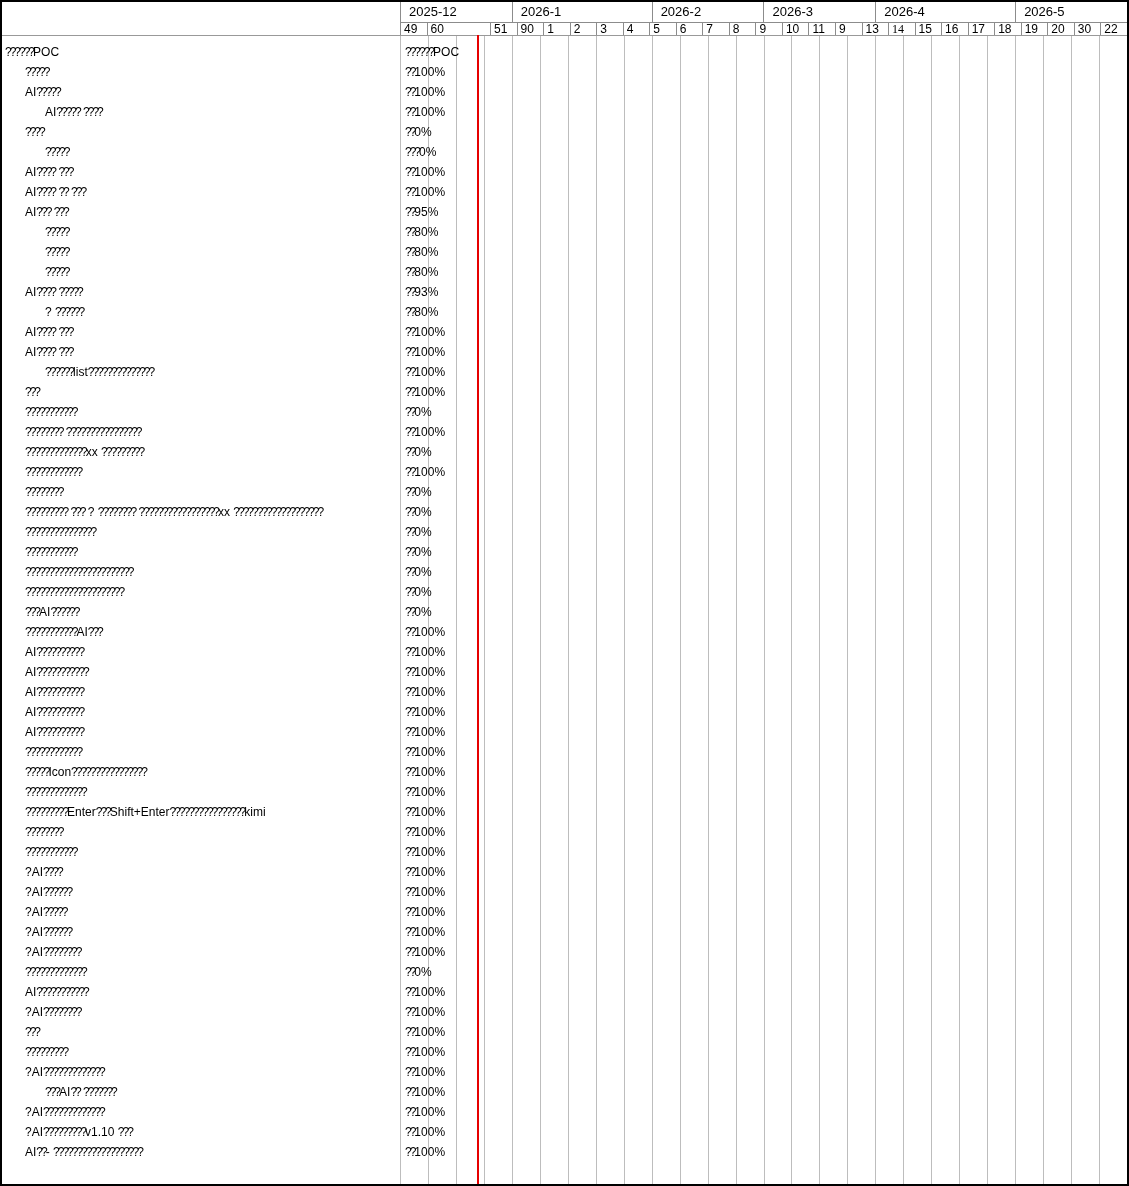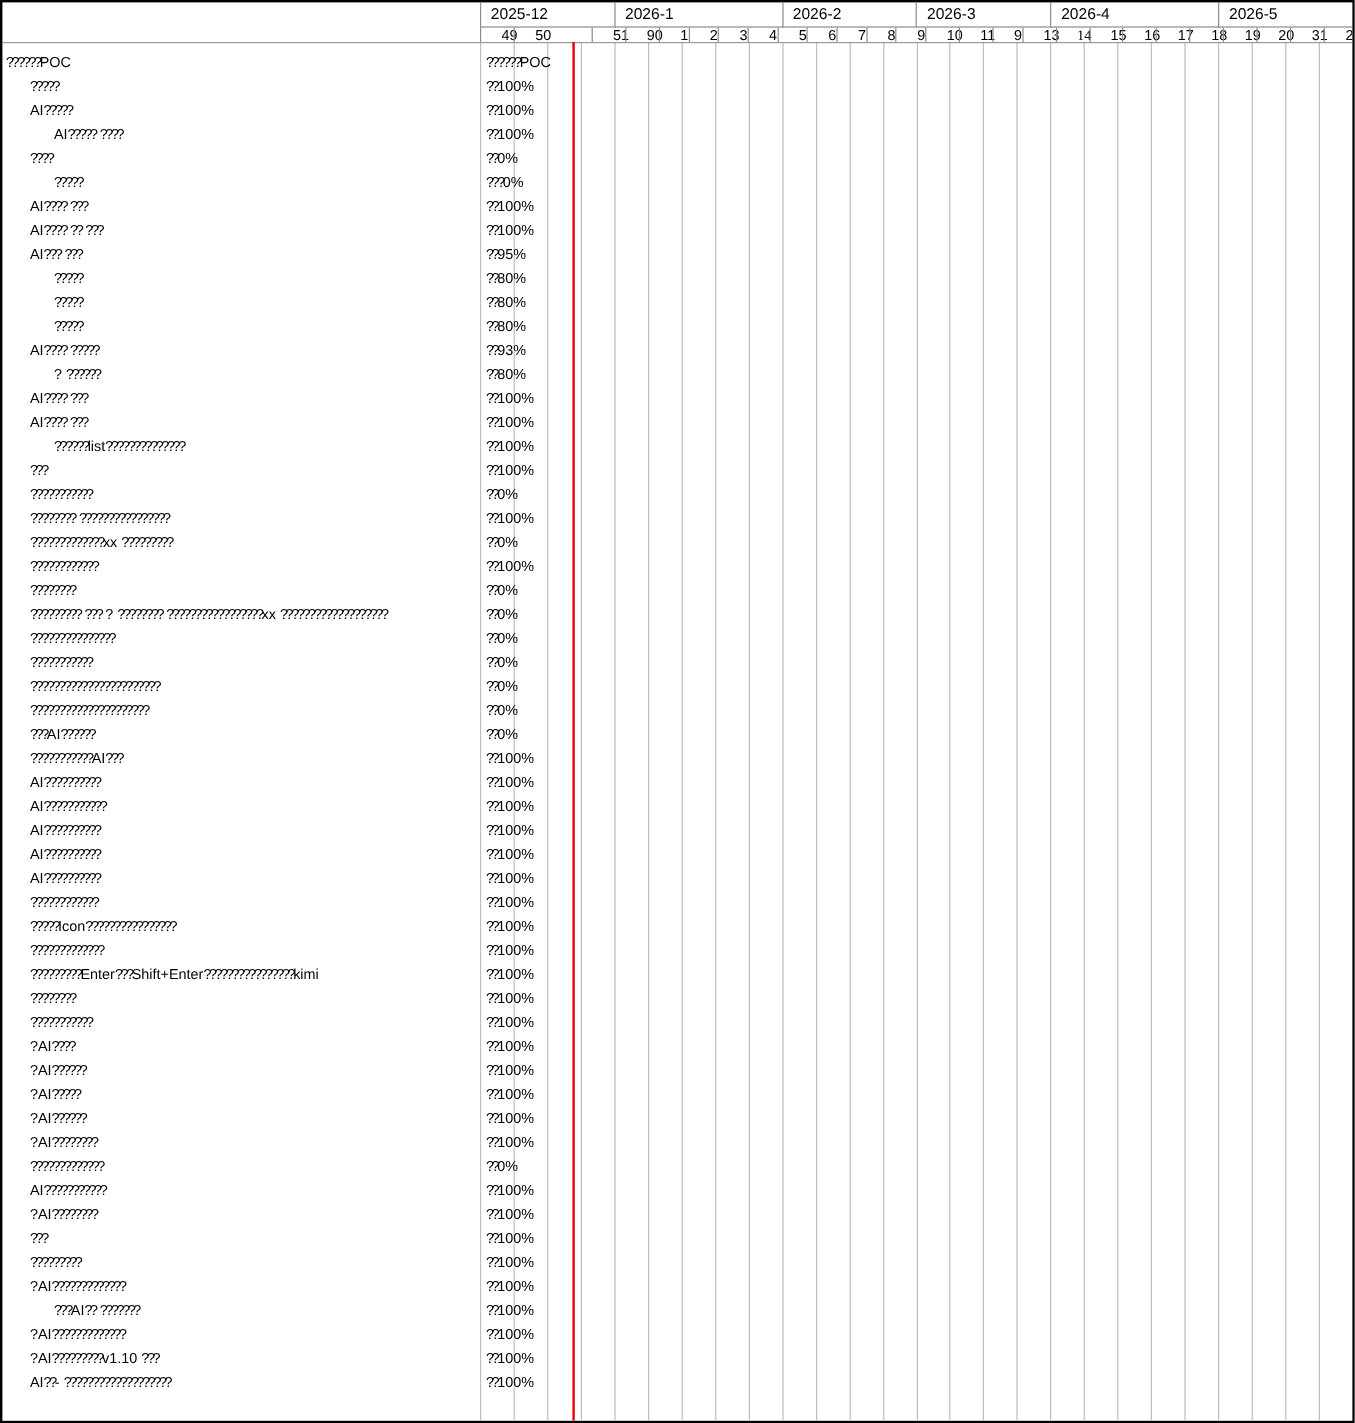--- a/index.html
+++ b/index.html
@@ -17,21 +17,21 @@
   .month{
     box-sizing:border-box;height:21px;
     border-left:1px solid #8c8c8c;border-bottom:1px solid #8c8c8c;
     font-size:13px;line-height:19px;padding-left:8px;
     white-space:nowrap;overflow:hidden;
   }
   .weeks-row{position:absolute;top:21px;left:398px;right:0;height:12px;display:flex;}
   .week{
     box-sizing:border-box;height:12px;
     border-left:1px solid #8c8c8c;
-    font-size:12px;line-height:12px;padding-left:17px;
+    font-size:12px;line-height:12px;padding-left:3px;
     white-space:nowrap;overflow:visible;
   }
   .header-bottom-line{position:absolute;top:33px;left:0;right:0;height:1px;background:#999;z-index:2;}
   .gridline{position:absolute;top:33px;bottom:0;width:1px;background:#bdbdbd;z-index:1;}
   .task-pane{position:absolute;top:33px;bottom:0;left:0;width:398px;}
   .chart-pane{position:absolute;top:33px;bottom:0;left:398px;right:0;}
   .task-label{
     position:absolute;left:0;height:20px;line-height:20px;
     font-size:12px;white-space:nowrap;z-index:2;
   }
@@ -50,44 +50,44 @@
   <div class="months-row">
       <div class="month" style="width: 111.846px;">2025-12</div>
       <div class="month" style="width: 139.808px;">2026-1</div>
       <div class="month" style="width: 111.846px;">2026-2</div>
       <div class="month" style="width: 111.846px;">2026-3</div>
       <div class="month" style="width: 139.808px;">2026-4</div>
       <div class="month" style="width: 111.846px;">2026-5</div>
     </div>
   <div class="weeks-row">
       <div class="week" style="width: 27.9615px;">49</div>
-      <div class="week" style="width: 27.9615px;">50</div>
+      <div class="week" style="width: 27.9615px;">60</div>
       <div class="week" style="width: 27.9615px; margin-left: 37px;">51</div>
       <div class="week" style="width: 27.9615px;">90</div>
       <div class="week" style="width: 27.9615px;">1</div>
       <div class="week" style="width: 27.9615px;">2</div>
       <div class="week" style="width: 27.9615px;">3</div>
       <div class="week" style="width: 27.9615px;">4</div>
       <div class="week" style="width: 27.9615px;">5</div>
       <div class="week" style="width: 27.9615px;">6</div>
       <div class="week" style="width: 27.9615px;">7</div>
       <div class="week" style="width: 27.9615px;">8</div>
       <div class="week" style="width: 27.9615px;">9</div>
       <div class="week" style="width: 27.9615px;">10</div>
       <div class="week" style="width: 27.9615px;">11</div>
       <div class="week" style="width: 27.9615px;">9</div>
       <div class="week" style="width: 27.9615px;">13</div>
       <div class="week" style="width: 27.9615px; font-family: Liberation Serif, serif;">14</div>
       <div class="week" style="width: 27.9615px;">15</div>
       <div class="week" style="width: 27.9615px;">16</div>
       <div class="week" style="width: 27.9615px;">17</div>
-      <div class="week" style="width: 27.9615px; text-align: right;">18</div>
+      <div class="week" style="width: 27.9615px;">18</div>
       <div class="week" style="width: 27.9615px;">19</div>
       <div class="week" style="width: 27.9615px;">20</div>
-      <div class="week" style="width: 27.9615px;">31</div>
+      <div class="week" style="width: 27.9615px;">30</div>
       <div class="week" style="width: 27.9615px;">22</div>
     </div>
   <div class="header-bottom-line"></div>
   <div class="task-pane"></div>
   <div class="chart-pane"></div>
   <div class="today-line" style="left: 474.894px; background: rgb(230, 0, 0);"></div>
 <div class="gridline" style="left: 398px;"></div>
     <div class="gridline" style="left: 425.962px;"></div>
     <div class="gridline" style="left: 453.923px;"></div>
     <div class="gridline" style="left: 481.885px;"></div>

